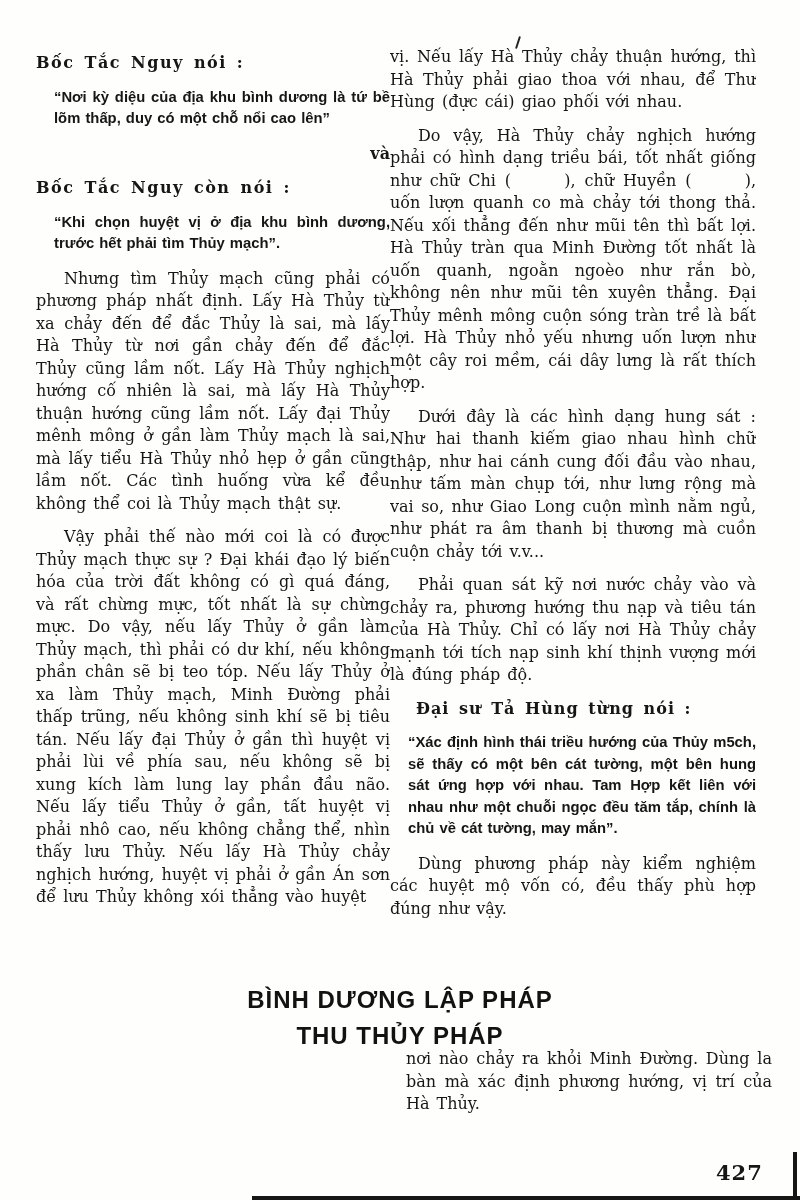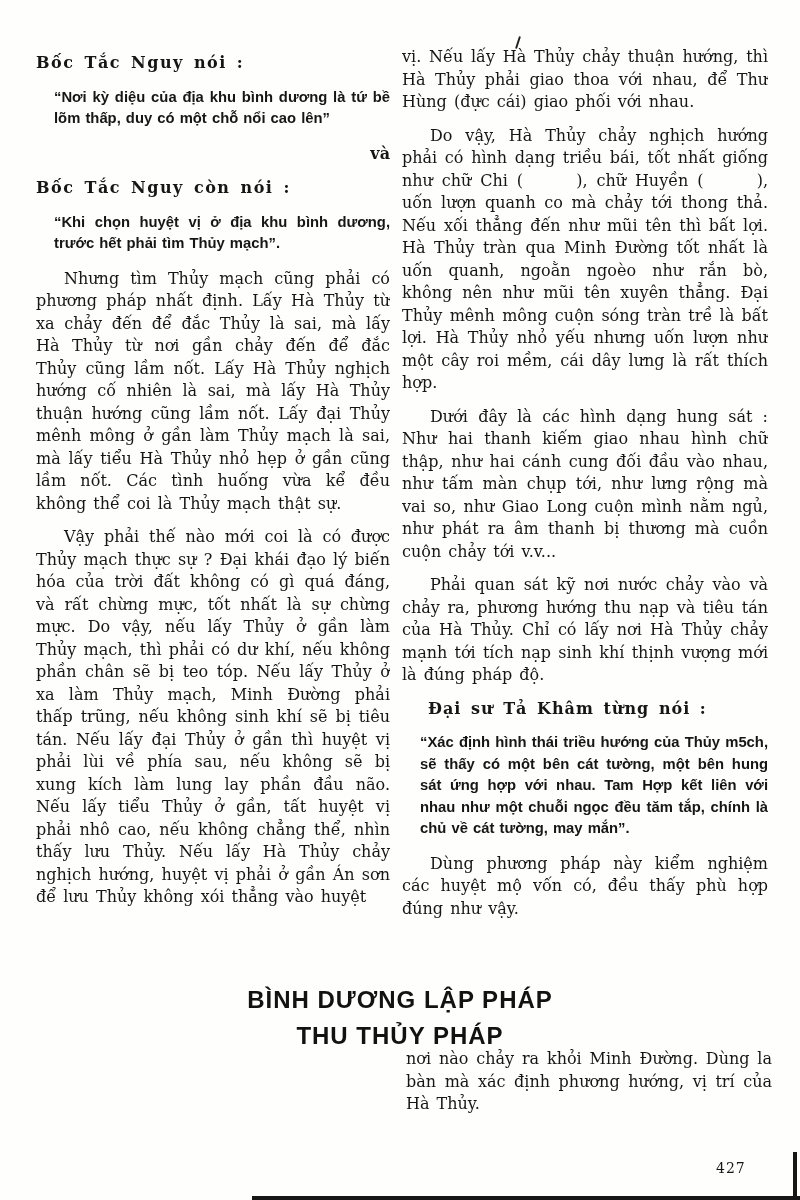--- a/index.html
+++ b/index.html
@@ -14,21 +14,21 @@
     font-family: "DejaVu Serif", serif;
   }
   .col {
     position: absolute;
     text-align: justify;
     font-size: 16px;
     line-height: 22.5px;
     word-spacing: 2px;
   }
   .col-left   { left: 36px;  top: 50px;  width: 354px; height: 905px; overflow: hidden; }
-  .col-right  { left: 402px; top: 46px;  width: 366px; height: 890px; overflow: hidden; }
+  .col-right  { left: 390px; top: 46px;  width: 366px; height: 890px; overflow: hidden; }
   .col-bottom-left  { left: 36px;  top: 1048px; width: 354px; height: 130px; overflow: hidden; }
   .col-bottom-right { left: 406px; top: 1048px; width: 366px; height: 130px; overflow: hidden; }
 
   p { margin: 0 0 11px 0; }
   .speaker {
     font-weight: bold;
     letter-spacing: 1.5px;
     word-spacing: 3px;
     text-align: left;
     margin: 2px 0 12px 0;
@@ -56,22 +56,22 @@
     font-weight: bold;
     font-size: 24px;
     line-height: 36px;
     letter-spacing: 1px;
     color: #121212;
   }
   .page-number {
     position: absolute;
     left: 716px; top: 1160px;
     font-family: "DejaVu Serif", serif;
-    font-weight: normal;
-    font-size: 14px;
+    font-weight: bold;
+    font-size: 21px;
     letter-spacing: 1px;
   }
   
   .scan-border-right {
     position: absolute; left: 793px; top: 1152px;
     width: 4px; height: 48px; background: #161616;
   }
   .scan-border-bottom {
     position: absolute; left: 252px; top: 1196px;
     width: 548px; height: 4px; background: #161616;
@@ -97,21 +97,21 @@
     <p class="quote">“Khi chọn huyệt vị ở địa khu bình dương, trước hết phải tìm Thủy mạch”.</p>
     <p class="body-para">Nhưng tìm Thủy mạch cũng phải có phương pháp nhất định. Lấy Hà Thủy từ xa chảy đến để đắc Thủy là sai, mà lấy Hà Thủy từ nơi gần chảy đến để đắc Thủy cũng lầm nốt. Lấy Hà Thủy nghịch hướng cố nhiên là sai, mà lấy Hà Thủy thuận hướng cũng lầm nốt. Lấy đại Thủy mênh mông ở gần làm Thủy mạch là sai, mà lấy tiểu Hà Thủy nhỏ hẹp ở gần cũng lầm nốt. Các tình huống vừa kể đều không thể coi là Thủy mạch thật sự.</p>
     <p class="body-para">Vậy phải thế nào mới coi là có được Thủy mạch thực sự ? Đại khái đạo lý biến hóa của trời đất không có gì quá đáng, và rất chừng mực, tốt nhất là sự chừng mực. Do vậy, nếu lấy Thủy ở gần làm Thủy mạch, thì phải có dư khí, nếu không phần chân sẽ bị teo tóp. Nếu lấy Thủy ở xa làm Thủy mạch, Minh Đường phải thấp trũng, nếu không sinh khí sẽ bị tiêu tán. Nếu lấy đại Thủy ở gần thì huyệt vị phải lùi về phía sau, nếu không sẽ bị xung kích làm lung lay phần đầu não. Nếu lấy tiểu Thủy ở gần, tất huyệt vị phải nhô cao, nếu không chẳng thể, nhìn thấy lưu Thủy. Nếu lấy Hà Thủy chảy nghịch hướng, huyệt vị phải ở gần Án sơn để lưu Thủy không xói thẳng vào huyệt</p>
   </div>
 
   <div class="col col-right">
     <p class="body-para no-indent">vị. Nếu lấy Hà Thủy chảy thuận hướng, thì Hà Thủy phải giao thoa với nhau, để Thư Hùng (đực cái) giao phối với nhau.</p>
     <p class="body-para">Do vậy, Hà Thủy chảy nghịch hướng phải có hình dạng triều bái, tốt nhất giống như chữ Chi (&nbsp;&nbsp;&nbsp;&nbsp;&nbsp;&nbsp;), chữ Huyền (&nbsp;&nbsp;&nbsp;&nbsp;&nbsp;&nbsp;), uốn lượn quanh co mà chảy tới thong thả. Nếu xối thẳng đến như mũi tên thì bất lợi. Hà Thủy tràn qua Minh Đường tốt nhất là uốn quanh, ngoằn ngoèo như rắn bò, không nên như mũi tên xuyên thẳng. Đại Thủy mênh mông cuộn sóng tràn trề là bất lợi. Hà Thủy nhỏ yếu nhưng uốn lượn như một cây roi mềm, cái dây lưng là rất thích hợp.</p>
     <p class="body-para">Dưới đây là các hình dạng hung sát : Như hai thanh kiếm giao nhau hình chữ thập, như hai cánh cung đối đầu vào nhau, như tấm màn chụp tới, như lưng rộng mà vai so, như Giao Long cuộn mình nằm ngủ, như phát ra âm thanh bị thương mà cuồn cuộn chảy tới v.v...</p>
     <p class="body-para">Phải quan sát kỹ nơi nước chảy vào và chảy ra, phương hướng thu nạp và tiêu tán của Hà Thủy. Chỉ có lấy nơi Hà Thủy chảy mạnh tới tích nạp sinh khí thịnh vượng mới là đúng pháp độ.</p>
-    <p class="speaker speaker-indent">Đại sư Tả Khâm từng nói :</p>
+    <p class="speaker speaker-indent">Đại sư Tả Hùng từng nói :</p>
     <p class="quote">“Xác định hình thái triều hướng của Thủy m5ch, sẽ thấy có một bên cát tường, một bên hung sát ứng hợp với nhau. Tam Hợp kết liên với nhau như một chuỗi ngọc đều tăm tắp, chính là chủ về cát tường, may mắn”.</p>
     <p class="body-para">Dùng phương pháp này kiểm nghiệm các huyệt mộ vốn có, đều thấy phù hợp đúng như vậy.</p>
   </div>
 
   <div class="section-heading">
     <div>BÌNH DƯƠNG LẬP PHÁP</div>
     <div>THU THỦY PHÁP</div>
   </div>
 
 

